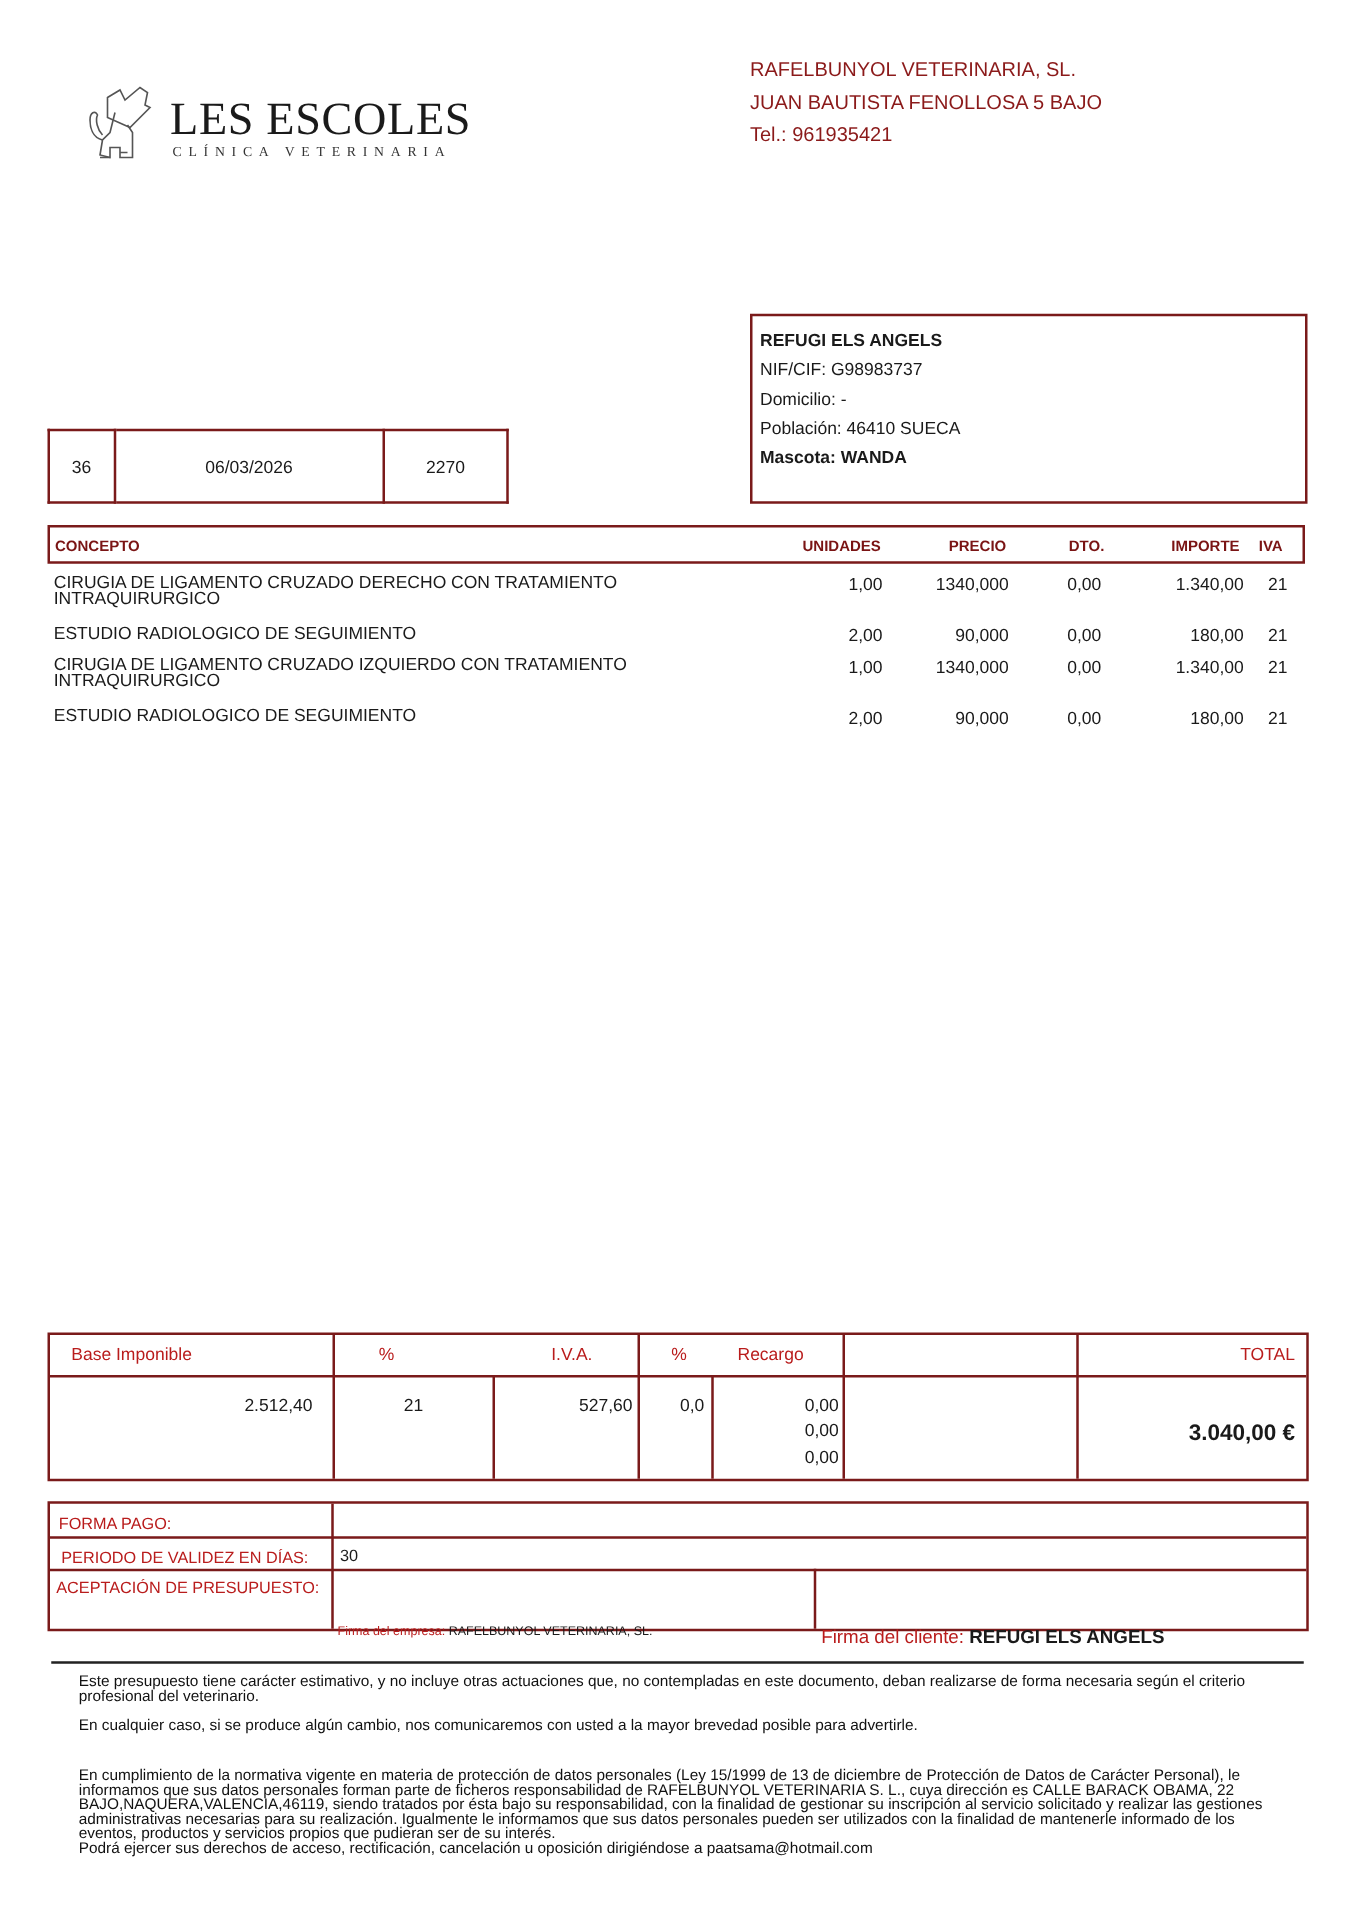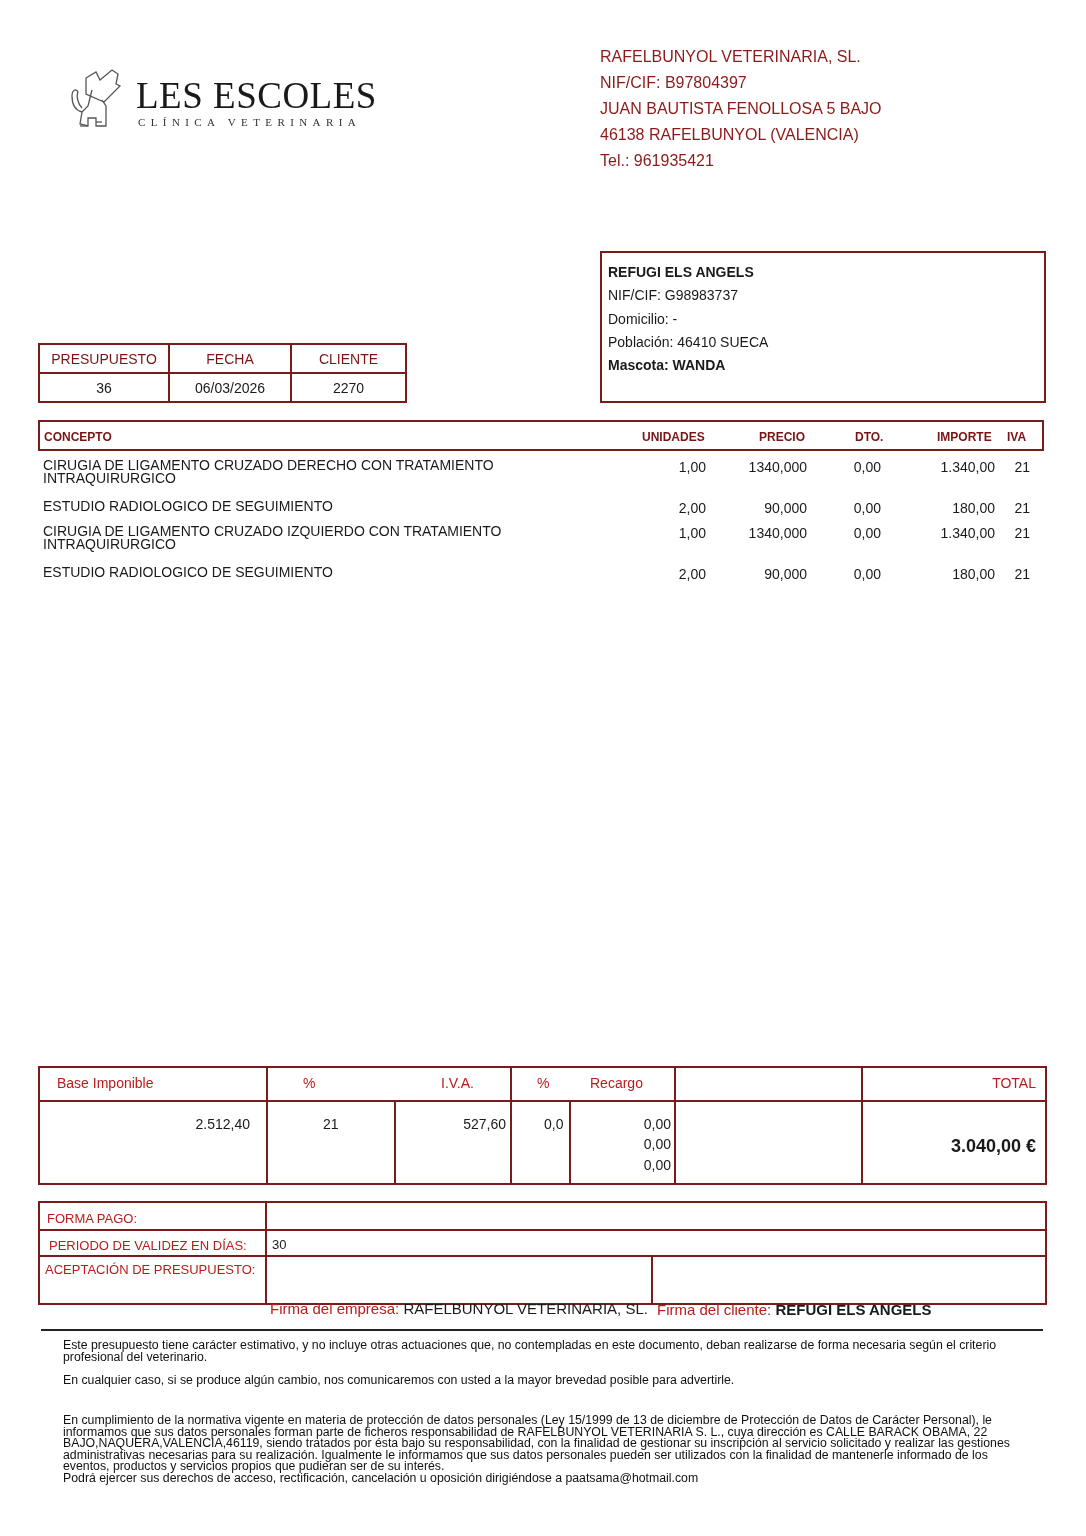--- a/index.html
+++ b/index.html
@@ -63,41 +63,34 @@
     <path d="M16 46 C8 44 6 36 6 30 C6 24 10 22 12 26 C10 30 12 38 16 42"></path>
     <path d="M22 60 L14 60"></path>
     <path d="M30 56 L36 56"></path>
   </svg>
   <div class="title">LES ESCOLES</div>
   <div class="sub">CLÍNICA VETERINARIA</div>
 </div>
 
 <div id="company" class="abs">
   <div>RAFELBUNYOL VETERINARIA, SL.</div>
-  <div>NIF/CIF: B97804397</div>
   <div>JUAN BAUTISTA FENOLLOSA 5 BAJO</div>
-  <div>46138 RAFELBUNYOL (VALENCIA)</div>
   <div>Tel.: 961935421</div>
 </div>
 
 <div id="client" class="abs bdr">
   <div class="b">REFUGI ELS ANGELS</div>
   <div>NIF/CIF: G98983737</div>
   <div>Domicilio: -</div>
   <div>Población: 46410  SUECA</div>
   <div class="b">Mascota: WANDA</div>
 </div>
 
 <table id="meta" class="abs">
   <tbody>
-      <tr>
-    <td class="h" style="width:130px">PRESUPUESTO</td>
-    <td class="h" style="width:122px">FECHA</td>
-    <td class="h">CLIENTE</td>
-  </tr>
   <tr>
     <td>36</td>
     <td>06/03/2026</td>
     <td>2270</td>
   </tr>
 </tbody>
   </table>
 
 <div id="items-head" class="abs bdr">
   <span style="left:4px">CONCEPTO</span>
@@ -174,21 +167,21 @@
   <div class="vl" style="left:611px; top:52px; bottom:0"></div>
 
   <div class="t red" style="left:7px; top:8px">FORMA PAGO:</div>
   <div class="t" style="left:232px; top:8px"></div>
 
   <div class="t red" style="left:9px; top:35px">PERIODO DE VALIDEZ EN DÍAS:</div>
   <div class="t" style="left:232px; top:34px">30</div>
 
   <div class="t red" style="left:5px; top:59px">ACEPTACIÓN DE PRESUPUESTO:</div>
 
-  <div class="t" style="left:230px; top:97px; font-size:15px">
+  <div class="t" style="left:230px; top:97px; font-size:10px">
     <span class="red">Firma del empresa:</span>
     <span>RAFELBUNYOL VETERINARIA, SL.</span>
   </div>
   <div class="t" style="left:617px; top:98px; font-size:15px">
     <span class="red">Firma del cliente:</span>
     <span style="font-weight:bold">REFUGI ELS ANGELS</span>
   </div>
 </div>
 
 <div id="rule" class="abs"></div>

